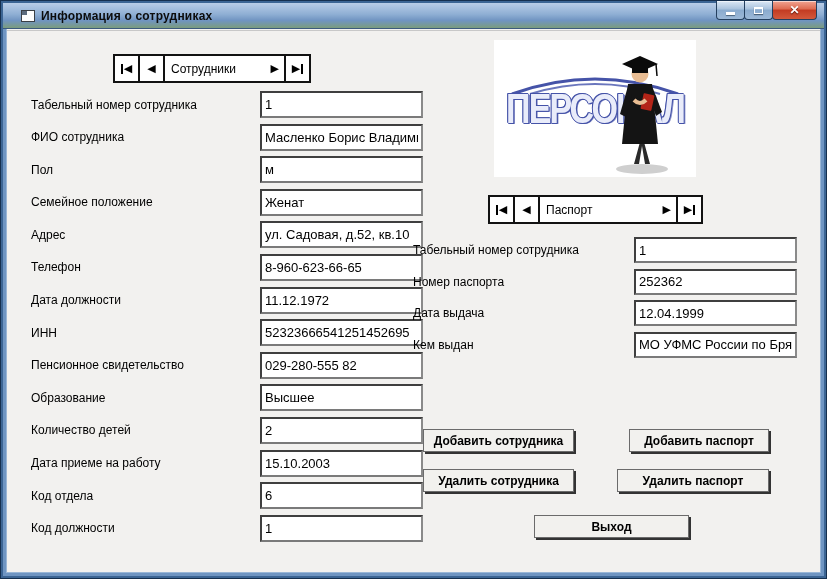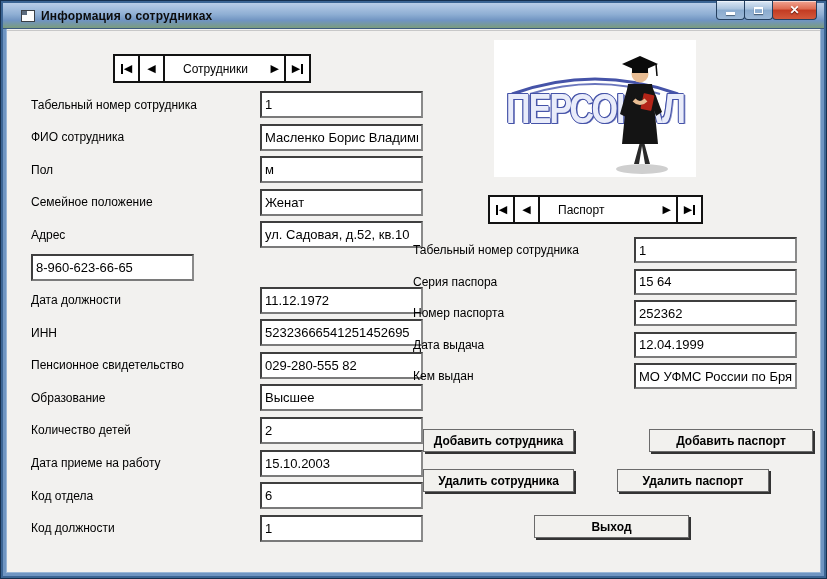--- a/index.html
+++ b/index.html
@@ -51,21 +51,21 @@
     background:#f2f1ef; border-top:1px solid #c8c8c8;
   }
   
   .navigator { position:absolute; display:flex; height:29px; }
   .nav-seg {
     border:2px solid #121212; background:#fff; display:flex;
     align-items:center; justify-content:center; height:29px;
   }
   .nav-seg + .nav-seg { margin-left:-2px; }
   .nav-btn { width:27px; font-size:12px; color:#000; cursor:default; }
-  .nav-main { flex:1; justify-content:space-between; padding:0 5px 0 18px; font-size:12px; }
+  .nav-main { flex:1; justify-content:space-between; padding:0 5px 0 6px; font-size:12px; }
   .nav-main .nav-label { font-size:12px; color:#000; }
   .vbar { display:inline-block; width:2px; height:10px; background:#000; vertical-align:middle; }
   .tri { font-size:11px; line-height:1; }
   .nav-first .vbar { margin-right:1px; }
   .nav-last .vbar { margin-left:1px; }
   
   .fields { position:absolute; }
   .frow { display:flex; align-items:center; margin-bottom:5.6px;gap:36px; }
   .flabel { font-size:12px; color:#000; }
   .left .flabel { width:193px; }
@@ -159,20 +159,21 @@
       </div>
       <div class="frow">
         <span class="flabel">Семейное положение</span>
         <input value="Женат" style="">
       </div>
       <div class="frow">
         <span class="flabel">Адрес</span>
         <input value="ул. Садовая, д.52, кв.10" style="">
       </div>
       <div class="frow">
+        <span class="flabel">Телефон</span>
         <input value="8-960-623-66-65" style="">
       </div>
       <div class="frow">
         <span class="flabel">Дата должности</span>
         <input value="11.12.1972" style="">
       </div>
       <div class="frow">
         <span class="flabel">ИНН</span>
         <input value="52323666541251452695" style="">
       </div>
@@ -240,37 +241,33 @@
           <span class="vbar"></span>
         </div>
     </div>
 
     <div class="fields right" style="left:406px; top:206px;">
       <div class="frow">
         <span class="flabel">Табельный номер сотрудника</span>
         <input value="1" style="">
       </div>
       <div class="frow">
-        <span class="flabel">Серия паспора</span>
-        <input value="15 64" style="">
-      </div>
-      <div class="frow">
         <span class="flabel">Номер паспорта</span>
         <input value="252362" style="">
       </div>
       <div class="frow">
         <span class="flabel">Дата выдача</span>
         <input value="12.04.1999" style="">
       </div>
       <div class="frow">
         <span class="flabel">Кем выдан</span>
         <input value="МО УФМС России по Брянско" style="">
       </div>
     </div>
 
     <button class="btn" style="left:416px; top:398px; width:151px; height:23px;">Добавить сотрудника</button>
-    <button class="btn" style="left:642px; top:398px; width:164px; height:23px;">Добавить паспорт</button>
+    <button class="btn" style="left:622px; top:398px; width:140px; height:23px;">Добавить паспорт</button>
     <button class="btn" style="left:610px; top:438px; width:152px; height:23px;">Удалить паспорт</button>
     <button class="btn" style="left:416px; top:438px; width:151px; height:23px;">Удалить сотрудника</button>
     <button class="btn" style="left:527px; top:484px; width:155px; height:23px;">Выход</button>
 
   </div>
 </div>
 
 </body></html>

